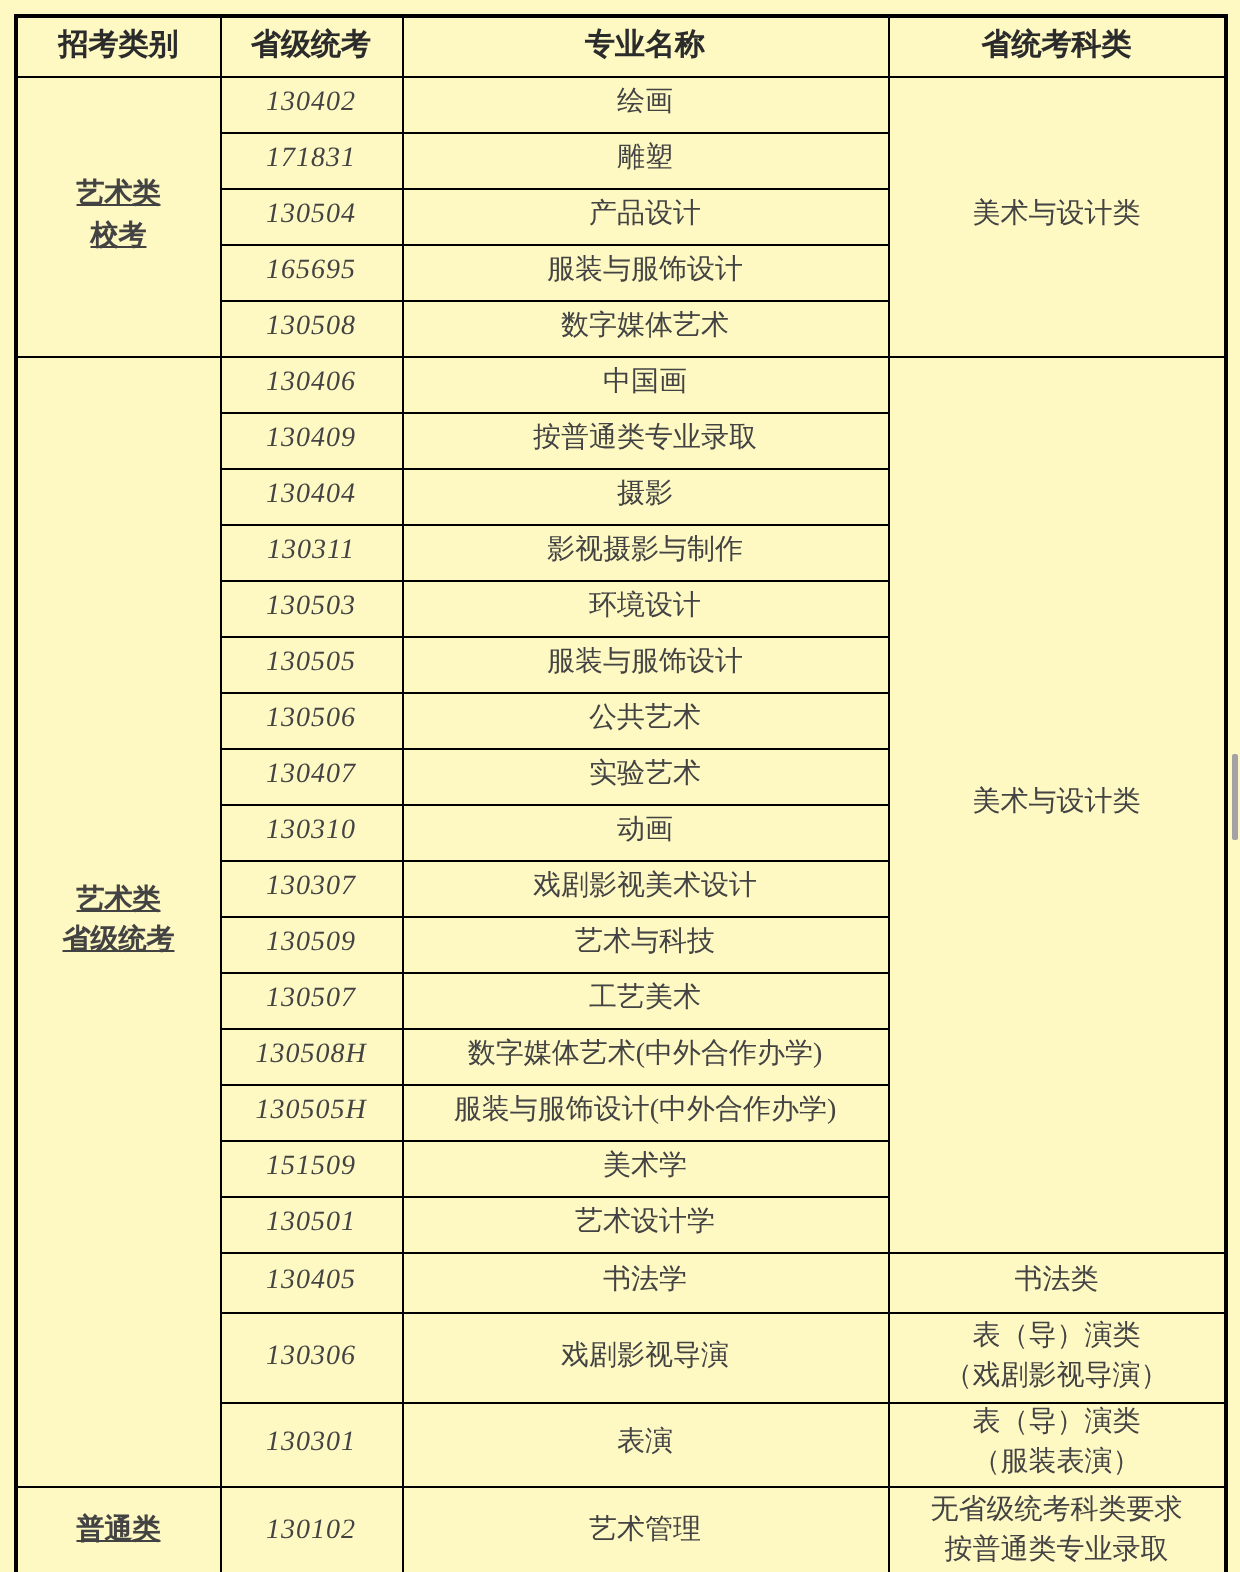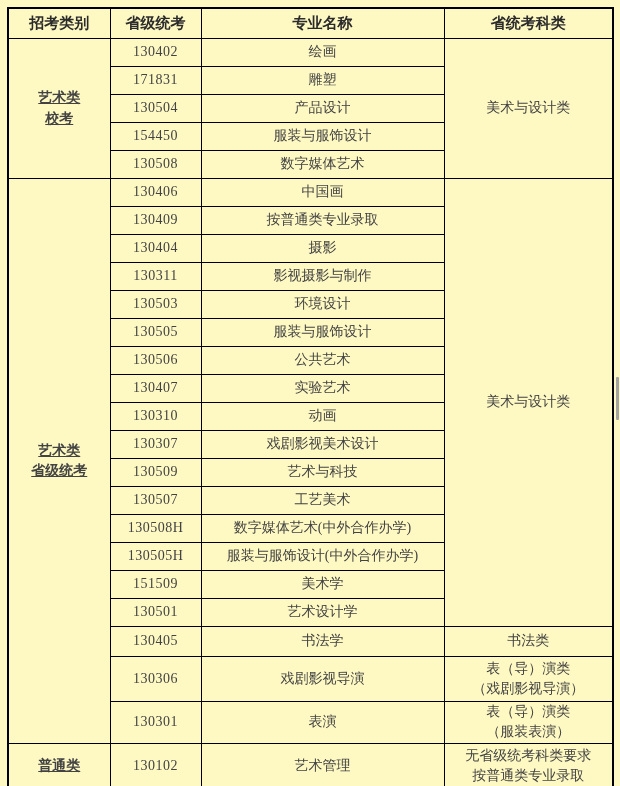--- a/index.html
+++ b/index.html
@@ -44,20 +44,21 @@
   td.cat {
     font-weight: bold;
     color: #2b2b2b;
     white-space: pre-line;
     font-size: 15px;
     text-decoration: underline;
   }
   td.code {
     font-size: 15px;
     letter-spacing: 0.5px;
+    font-style: italic;
   }
   td.subj {
     white-space: pre-line;
   }
   tr.r-normal { height: 28px; }
   tr.r-shufa  { height: 30px; margin-left: 32px; }
   tr.r-tall-a { height: 45px; margin-left: 31px; }
   tr.r-tall-b { height: 40px; }
   tr.r-tall-c { height: 46px; }
   .scroll-thumb {
@@ -99,21 +100,21 @@
       </tr>
       <tr class="r-normal">
         <td class="code">171831</td>
         <td>雕塑</td>
       </tr>
       <tr class="r-normal">
         <td class="code">130504</td>
         <td>产品设计</td>
       </tr>
       <tr class="r-normal">
-        <td class="code">154450</td>
+        <td class="code">165695</td>
         <td>服装与服饰设计</td>
       </tr>
       <tr class="r-normal">
         <td class="code">130508</td>
         <td>数字媒体艺术</td>
       </tr>
       <tr class="r-normal">
         <td class="cat" rowspan="19">艺术类
 省级统考</td>
         <td class="code">130406</td>

